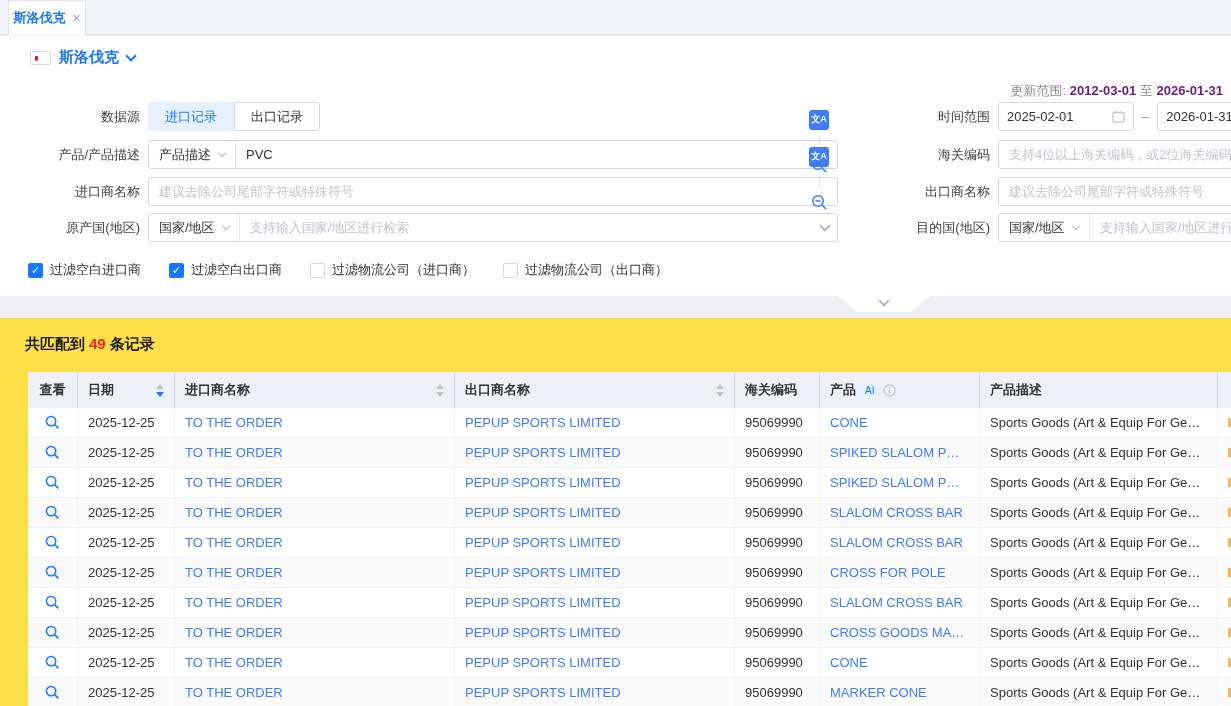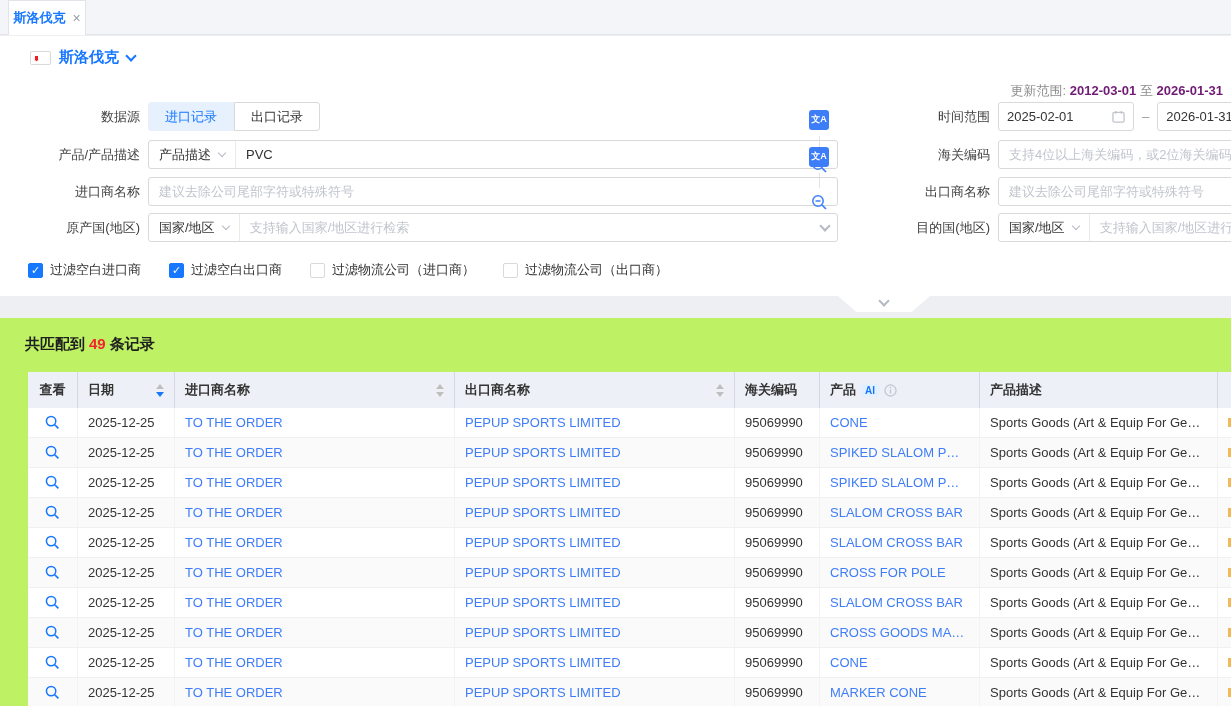--- a/index.html
+++ b/index.html
@@ -55,21 +55,21 @@
   .cbrow { position:absolute; left:28px; top:225px; display:flex; gap:28px; align-items:center; }
   .cbitem { display:flex; align-items:center; gap:7px; cursor:pointer; }
   .cbox { width:15px; height:15px; border:1px solid #d9d9d9; border-radius:2px; background:#fff;
     display:flex; align-items:center; justify-content:center; color:transparent; font-size:11px; }
   .cbox.checked { background:#1677ff; border-color:#1677ff; color:#fff; }
   
   .notch { position:absolute; left:838px; top:296px; width:92px; height:16px; background:#fff;
     clip-path:polygon(0 0,100% 0,80% 100%,20% 100%); display:flex; align-items:flex-start; justify-content:center; cursor:pointer; }
   .notch .chev.gray { margin-top:1px; }
   
-  .results { position:absolute; left:0; top:318px; width:1231px; height:388px; background:#bef264; }
+  .results { position:absolute; left:0; top:318px; width:1231px; height:388px; background:#fde047; }
   .summary { position:absolute; left:25px; top:17px; font-size:15px; font-weight:bold; color:#1f1f1f; }
   .summary .cnt { color:#f5222d; padding:0 4px; }
   .tablewrap { position:absolute; left:28px; top:54px; width:1235px; }
   .thead, .tr { display:flex; }
   .thead { height:36px; background:#edf0f6; }
   .th { display:flex; align-items:center; padding:0 10px; font-weight:bold; color:#333;
     border-right:1px solid #d4d8e0; white-space:nowrap; }
   .th:last-child { border-right:none; }
   .tr { height:30px; border-bottom:1px solid #f0f0f0; background:#fff; }
   .tr.alt { background:#fafafa; }
@@ -78,21 +78,21 @@
   .td:last-child { border-right:none; }
   .col-view{width:50px; display:flex; align-items:center; justify-content:center; padding:0;}
   .col-date{width:97px;} .col-imp{width:280px;} .col-exp{width:280px;}
   .col-hs{width:85px;} .col-prod{width:160px;} .col-desc{width:238px;} .col-extra{width:45px;}
   .link { color:#3f7df8; cursor:pointer; }
   .sorter { margin-left:auto; display:flex; flex-direction:column; align-items:center; cursor:pointer; padding-left:8px; }
   .caret { width:0; height:0; border-left:4px solid transparent; border-right:4px solid transparent; }
   .caret.up { border-bottom:5px solid #bfbfbf; margin-bottom:3px; }
   .caret.down { border-top:5px solid #bfbfbf; }
   .caret.down.active { border-top-color:#1677ff; }
-  .ai-badge { background:#e3f0ff; color:#1677ff; font-size:10px; font-weight:bold;
+  .ai-badge { background:#e3f0ff; color:#1677ff; font-size:10px; font-weight:normal;
     border-radius:3px; padding:1px 4px; margin:0 5px; }
   .frag::after { content:""; display:inline-block; width:7px; height:9px; background:#f0ad3e; opacity:.85; margin-top:10px; }
   svg { display:block; }
 </style>
 </head>
 <body>
 
 <div class="tabbar">
   <div class="tab">
     <span class="tab-label">斯洛伐克</span>

